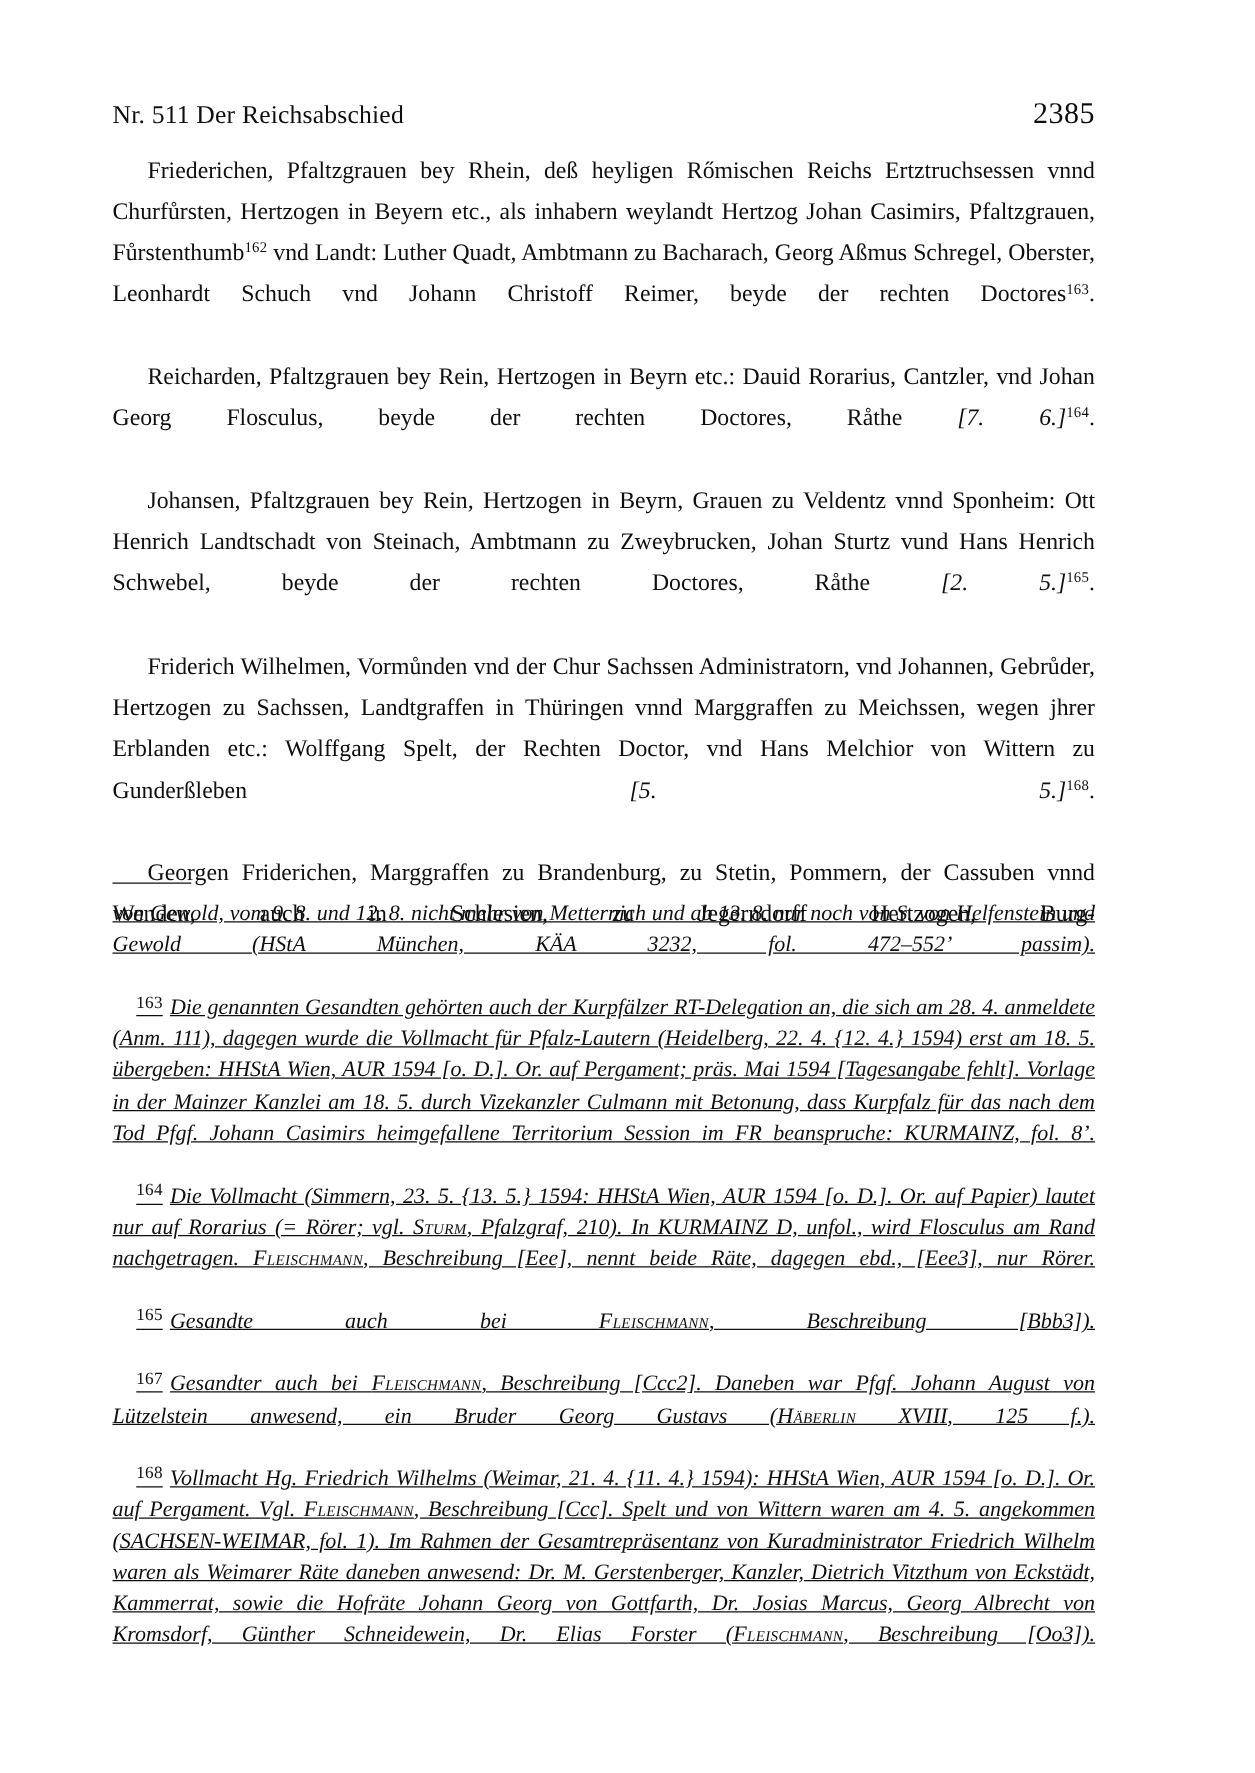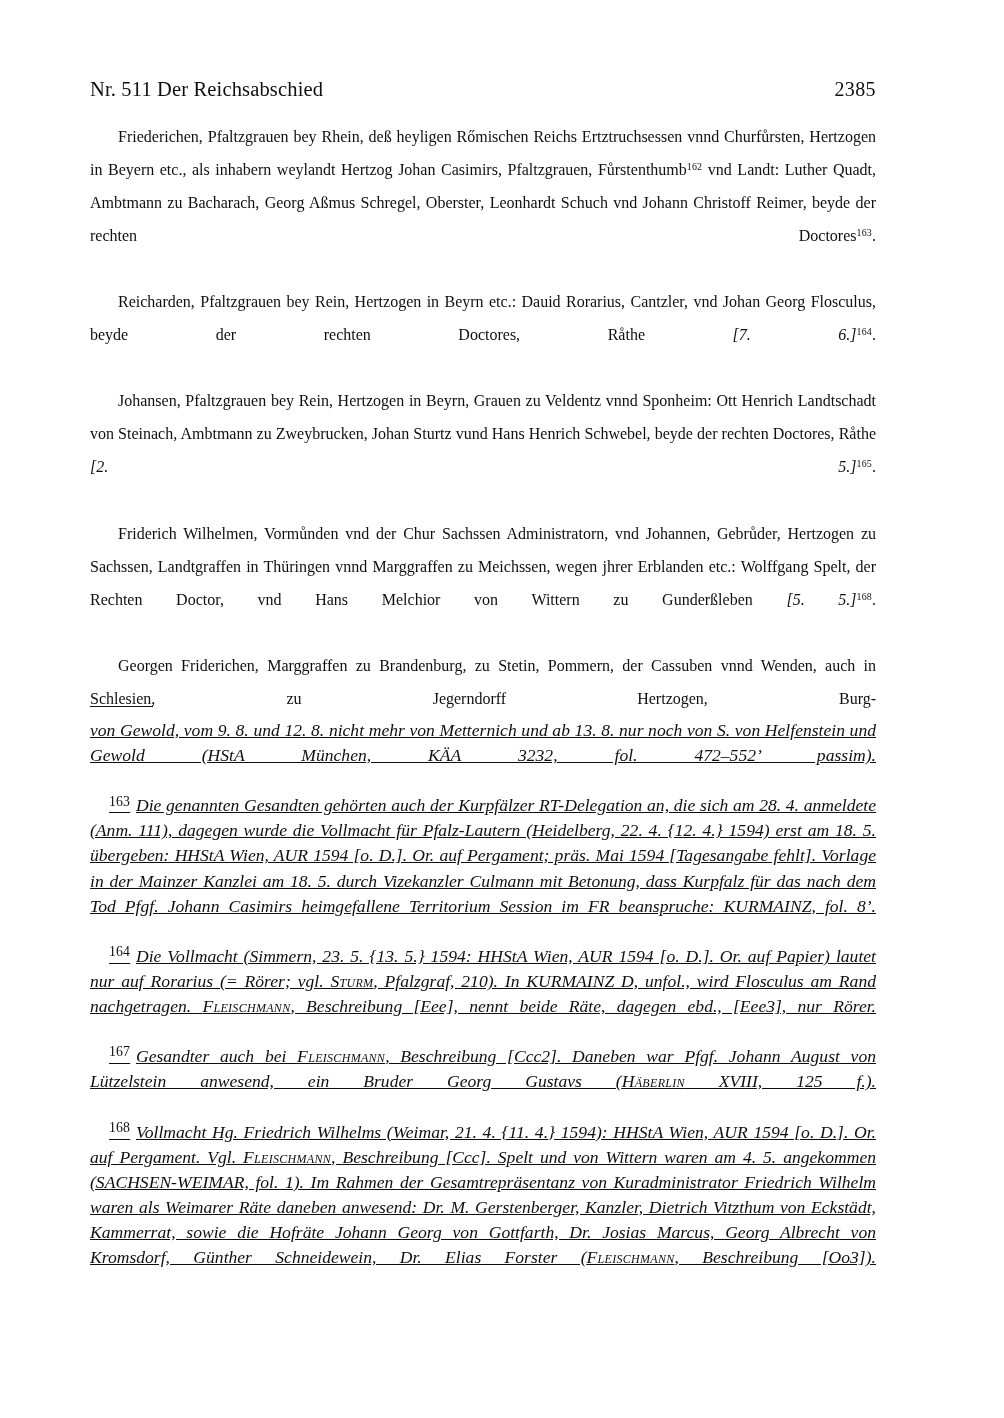--- a/index.html
+++ b/index.html
@@ -31,32 +31,32 @@
     top: 78px;
     width: 786px;
     display: flex;
     align-items: baseline;
     justify-content: space-between;
     font-size: 20.5px;
     letter-spacing: 0.15px;
   }
   .runhead .rh-title { white-space: nowrap; }
   .runhead .rh-folio {
-    font-size: 20px;
+    font-size: 24px;
     letter-spacing: 0.4px;
     text-align: right;
   }
 
   
   .bodyblock {
     position: absolute;
     left: 90px;
     top: 120px;
     width: 786px;
-    font-size: 16px;
+    font-size: 19px;
     line-height: 33.05px;
     text-align: justify;
     text-justify: inter-word;
     hyphens: none;
   }
   .bodyblock p {
     margin: 0;
     text-indent: 28px;
     text-align: justify;
   }
@@ -143,17 +143,18 @@
       <p id="para-friderich-wilhelmen"><span>Friderich Wilhelmen, Vormůnden vnd der Chur Sachssen Administratorn, vnd Johannen, Gebrůder, Hertzogen zu Sachssen, Landtgraffen in Thüringen vnnd Marggraffen zu Meichssen, wegen jhrer Erblanden etc.: Wolffgang Spelt, der Rechten Doctor, vnd Hans Melchior von Wittern zu Gunderßleben </span><i>[5. 5.]</i><sup class="fn">168</sup><span>.</span></p>
       <p id="para-georgen-friderichen"><span>Georgen Friderichen, Marggraffen zu Brandenburg, zu Stetin, Pommern, der Cassuben vnnd Wenden, auch in Schlesien, zu Jegerndorff Hertzogen, Burg-</span></p>
     </div>
 
   <div class="fnrule"></div>
 
   <div class="footnotes" id="footnote-list">
       <p class="fn-cont" id="fn-continuation"><i>von Gewold, vom 9. 8. und 12. 8. nicht mehr von Metternich und ab 13. 8. nur noch von S. von Helfenstein und Gewold (HStA München, KÄA 3232, fol. 472–552’ passim).</i></p>
       <p class="fn-item" id="fn-163"><span class="fnnum">163</span><i>Die genannten Gesandten gehörten auch der Kurpfälzer RT-Delegation an, die sich am 28. 4. anmeldete (Anm. 111), dagegen wurde die Vollmacht für Pfalz-Lautern (Heidelberg, 22. 4. {12. 4.} 1594) erst am 18. 5. übergeben: HHStA Wien, AUR 1594 [o. D.]. Or. auf Pergament; präs. Mai 1594 [Tagesangabe fehlt]. Vorlage in der Mainzer Kanzlei am 18. 5. durch Vizekanzler Culmann mit Betonung, dass Kurpfalz für das nach dem Tod Pfgf. Johann Casimirs heimgefallene Territorium Session im FR beanspruche: KURMAINZ, fol. 8’.</i></p>
       <p class="fn-item" id="fn-164"><span class="fnnum">164</span><i>Die Vollmacht (Simmern, 23. 5. {13. 5.} 1594: HHStA Wien, AUR 1594 [o. D.]. Or. auf Papier) lautet nur auf Rorarius (= Rörer; vgl. </i><span class="sc-it">Sturm</span><i>, Pfalzgraf, 210). In KURMAINZ D, unfol., wird Flosculus am Rand nachgetragen. </i><span class="sc-it">Fleischmann</span><i>, Beschreibung [Eee], nennt beide Räte, dagegen ebd., [Eee3], nur Rörer.</i></p>
+      <p class="fn-item" id="fn-165"><span class="fnnum">165</span><i>Gesandte auch bei </i><span class="sc-it">Fleischmann</span><i>, Beschreibung [Bbb3]).</i></p>
       <p class="fn-item" id="fn-167"><span class="fnnum">167</span><i>Gesandter auch bei </i><span class="sc-it">Fleischmann</span><i>, Beschreibung [Ccc2]. Daneben war Pfgf. Johann August von Lützelstein anwesend, ein Bruder Georg Gustavs (</i><span class="sc-it">Häberlin</span><i> XVIII, 125 f.).</i></p>
       <p class="fn-item" id="fn-168"><span class="fnnum">168</span><i>Vollmacht Hg. Friedrich Wilhelms (Weimar, 21. 4. {11. 4.} 1594): HHStA Wien, AUR 1594 [o. D.]. Or. auf Pergament. Vgl. </i><span class="sc-it">Fleischmann</span><i>, Beschreibung [Ccc]. Spelt und von Wittern waren am 4. 5. angekommen (SACHSEN-WEIMAR, fol. 1). Im Rahmen der Gesamtrepräsentanz von Kuradministrator Friedrich Wilhelm waren als Weimarer Räte daneben anwesend: Dr. M. Gerstenberger, Kanzler, Dietrich Vitzthum von Eckstädt, Kammerrat, sowie die Hofräte Johann Georg von Gottfarth, Dr. Josias Marcus, Georg Albrecht von Kromsdorf, Günther Schneidewein, Dr. Elias Forster (</i><span class="sc-it">Fleischmann</span><i>, Beschreibung [Oo3]).</i></p>
     </div>
 
 </div>
 
 </body></html>

